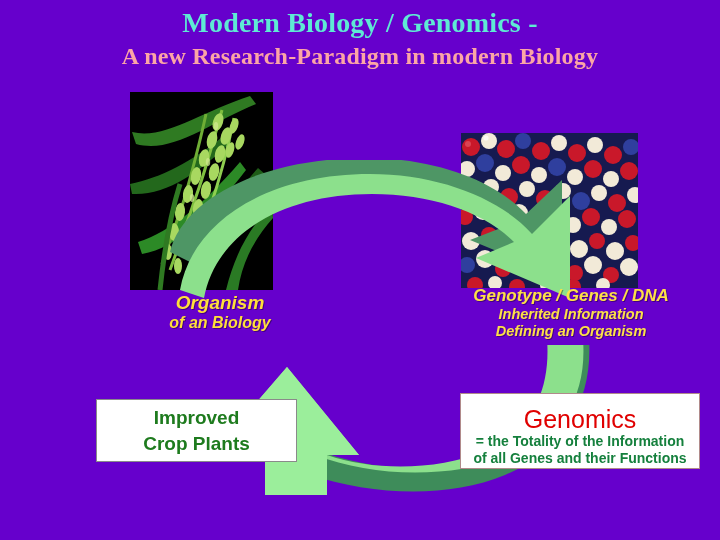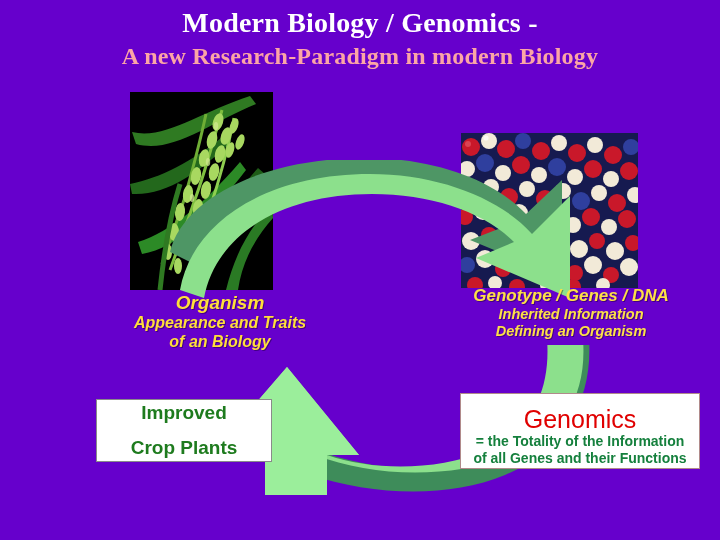--- a/index.html
+++ b/index.html
@@ -23,21 +23,21 @@
     top: 6px;
     left: 0;
     width: 720px;
     text-align: center;
     pointer-events: none;
   }
   .title-line1 {
     font-family: "Liberation Serif", serif;
     font-weight: bold;
     font-size: 28px;
-    color: #ffffff;
+    color: #5eead4;
     line-height: 34px;
     letter-spacing: 0.2px;
   }
   .title-line2 {
     font-family: "Liberation Serif", serif;
     font-weight: bold;
     font-size: 24px;
     color: #fca5a5;
     line-height: 32px;
     letter-spacing: 0.2px;
@@ -103,27 +103,27 @@
 
   
   .white-box {
     position: absolute;
     background: #FFFFFF;
     box-sizing: border-box;
   }
   #box-crop {
     left: 96px;
     top: 399px;
-    width: 176px;
+    width: 201px;
     height: 63px;
     border: 1px solid #8a8a8a;
     display: flex;
     flex-direction: column;
     align-items: center;
-    justify-content: space-between;
+    justify-content: center;
   }
   #box-crop .line {
     color: #1E7B1E;
     font-size: 19px;
     font-weight: bold;
     line-height: 26px;
     font-family: "Liberation Sans", sans-serif;
   }
 
   #box-genomics {
@@ -321,21 +321,20 @@
       <path d="M376,-6 C382,50 360,94 306,112 C252,130 188,124 140,104 L136,130 C196,150 272,154 330,130 C392,104 418,52 414,-6 Z" fill="#3E8C5A"></path>
 
       <path d="M408,-6 C412,48 390,92 334,112 C272,134 198,132 140,110 L140,150 L90,150 L90,110 L36,110 L112,22 L184,110 L152,110 C198,126 262,126 310,106 C356,86 376,46 372,-6 Z" fill="#8CE08C"></path>
 
       <path d="M36,110 L112,22 L184,110 L152,110 L152,150 L90,150 L90,110 Z" fill="#9BEE9B"></path>
     </svg>
   </div>
 
   <div class="caption" id="caption-phenotype">
     <span class="big">Organism</span>
-    <span class="small">Appearance and Traits</span>
     <span class="small">of an Biology</span>
   </div>
 
   <div class="caption" id="caption-genotype">
     <span class="big">Genotype / Genes / DNA</span>
     <span class="small">Inherited Information</span>
     <span class="small">Defining an Organism</span>
   </div>
 
   <div class="white-box" id="box-crop">

